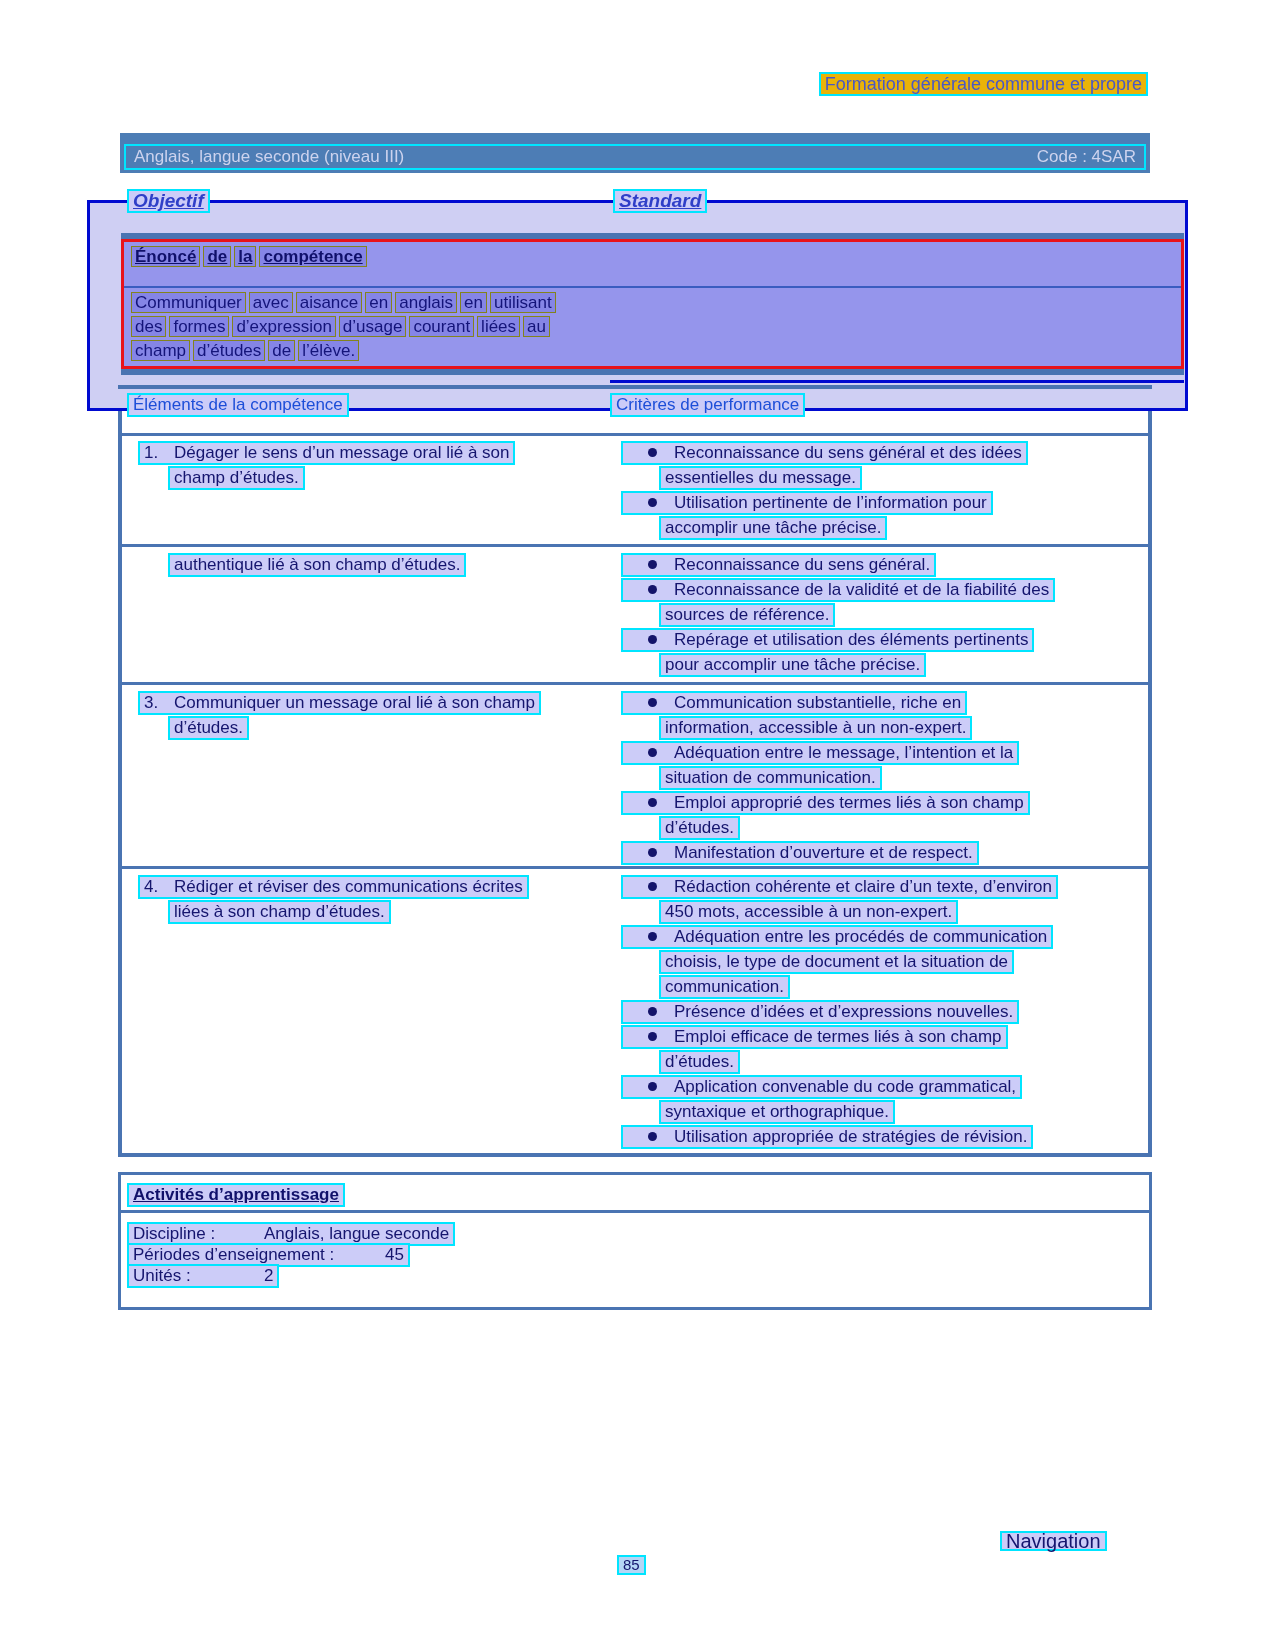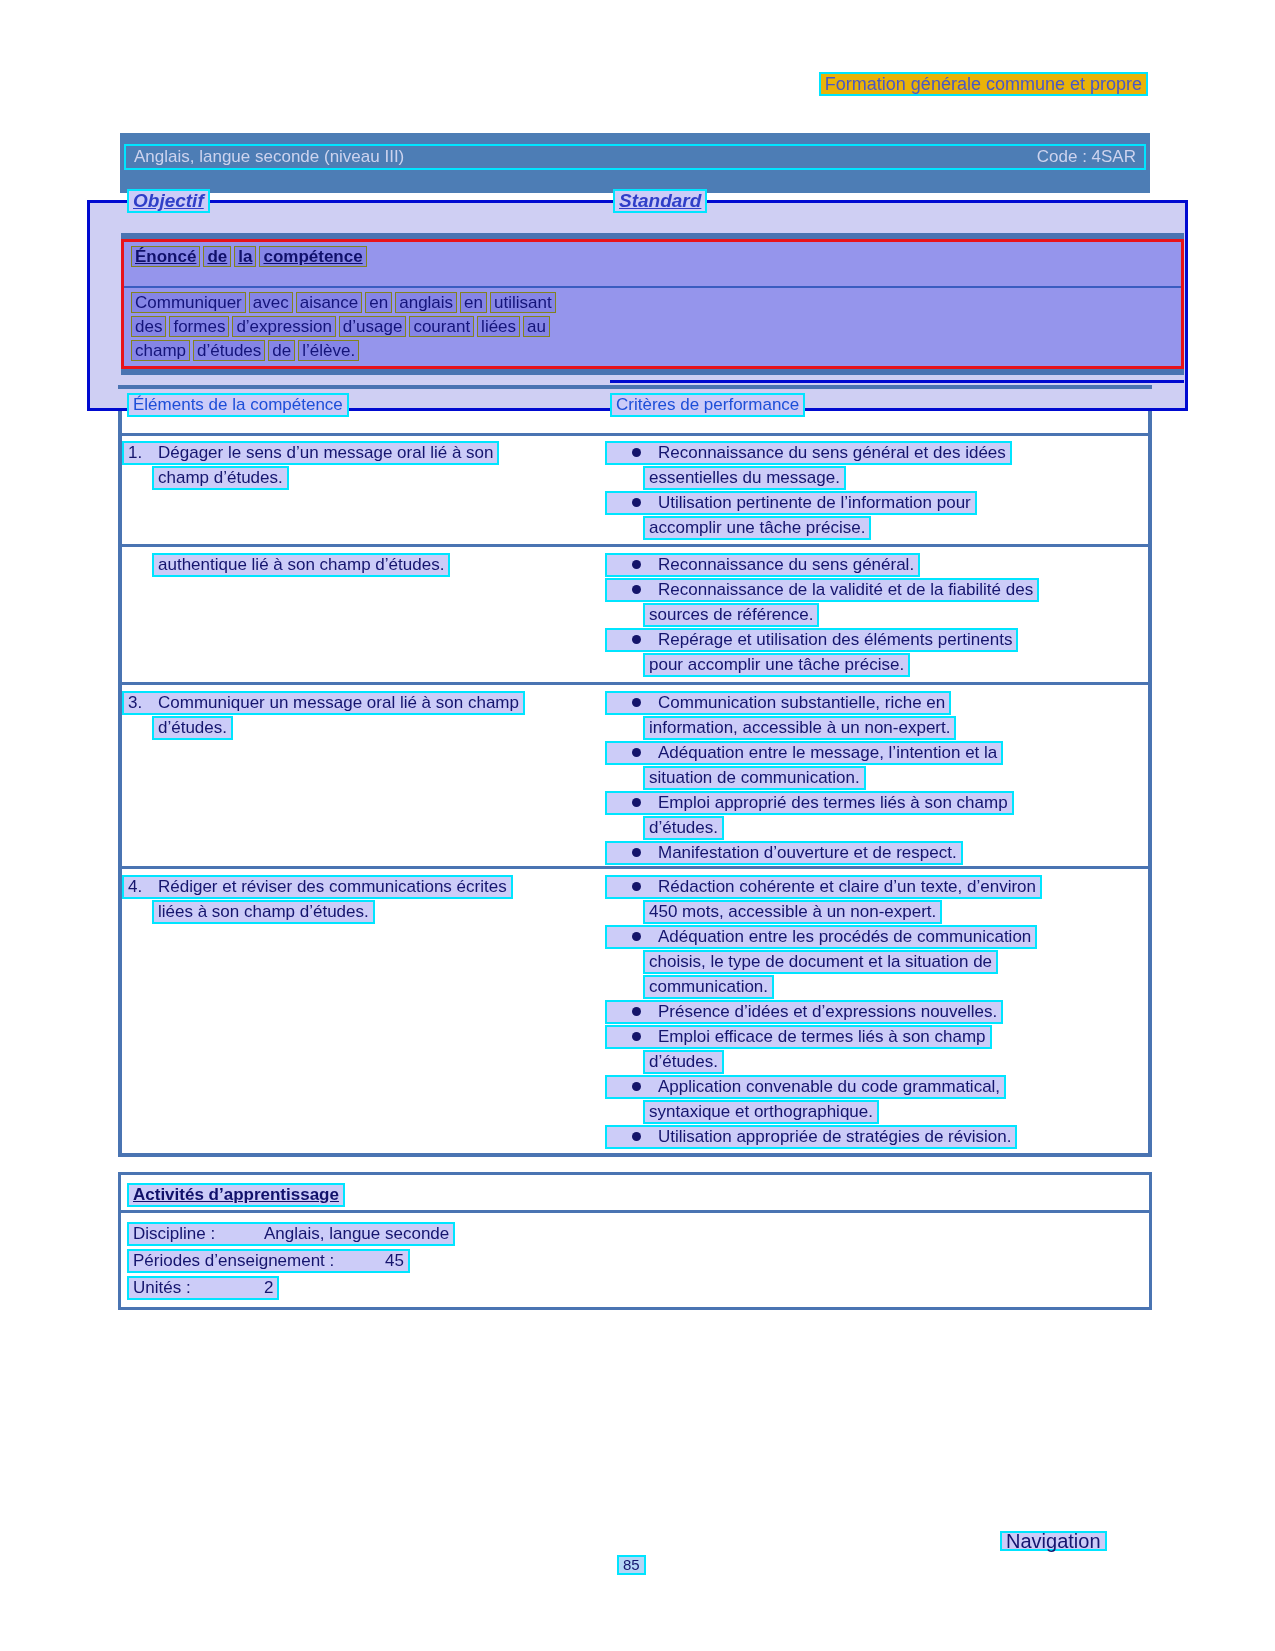--- a/index.html
+++ b/index.html
@@ -22,21 +22,21 @@
   .bullet { display:inline-block; width:9px; height:9px; border-radius:50%;
             background:#14146a; margin:0 17px 2px 21px; vertical-align:middle; }
   
   .hlw { display:inline-block; border:1px solid #83831c; background:#8585e6;
          padding:0 3px; margin-right:3px; font-size:17px; line-height:19px; color:#14147a; }
   .wln { height:24px; }
 
   .hdr-right { position:absolute; top:72px; right:127px; z-index:1; }
   .hdr-right .hl { font-size:18px; color:#4a58c4; background:#eab308; }
 
-  .title-bar { position:absolute; left:120px; top:133px; width:1030px; height:60px;
+  .title-bar { position:absolute; left:120px; top:133px; width:1030px; height:40px;
                background:#4d7db5; z-index:1; }
   .title-bar-inner { position:absolute; left:4px; right:4px; top:11px; height:26px;
                      border:2px solid #00e5ff; display:flex; justify-content:space-between;
                      align-items:center; padding:0 8px; color:#cdd3ee; font-size:17px; white-space:nowrap; }
 
   .outer-box { position:absolute; left:87px; top:200px; width:1101px; height:211px;
                background:#cfcff3; border:3px solid #000ad0; z-index:2; }
   .outer-box-bottom-line { position:absolute; left:87px; top:408px; width:1101px; height:3px;
                background:#000ad0; z-index:5; }
   .outer-box-top-line { position:absolute; left:87px; top:200px; width:1101px; height:3px;
@@ -58,30 +58,30 @@
 
   .slate-seg { position:absolute; left:118px; top:385px; width:1034px; height:4px;
                background:#4a74b2; z-index:3; }
 
   .ctable { position:absolute; left:118px; top:385px; width:1034px; height:772px;
             border:4px solid #4a74b2; background:transparent; z-index:1; }
   .rowline { position:absolute; left:0; width:100%; height:3px; background:#4a74b2; }
   .thead-left  { position:absolute; left:127px; top:393px; z-index:6; }
   .thead-right { position:absolute; left:610px; top:393px; z-index:6; }
   .thead-left .hl, .thead-right .hl { font-weight:normal; color:#1d4ed8; }
-  .trow { position:absolute; left:0; width:100%; display:grid;
+  .trow { position:absolute; left:16px; width:100%; display:grid;
           grid-template-columns:483px auto; padding-left:0; }
 
   .activities { position:absolute; left:118px; top:1172px; width:1034px; height:138px;
                 border:3px solid #4a74b2; z-index:1; }
   .act-head { position:absolute; left:6px; top:8px; }
   .act-head .hl { font-weight:bold; text-decoration:underline; color:#10106a; }
   .act-divider { position:absolute; left:0; right:0; top:35px; height:3px; background:#4a74b2; }
   .act-fields { position:absolute; left:6px; top:47px; }
-  .fln { height:27px; }
+  .fln { height:21px; }
   .flabel { display:inline-block; }
   .f0 .flabel { min-width:131px; }
   .f1 .flabel { min-width:252px; }
   .f2 .flabel { min-width:131px; }
 
   .nav-link { position:absolute; left:1000px; top:1531px; z-index:1; }
   .nav-link .hl { font-size:20px; line-height:16px; }
   .page-num { position:absolute; left:617px; top:1555px; z-index:1; }
   .page-num .hl { font-size:15px; line-height:16px; background:#b5d6f6; }
 </style>

